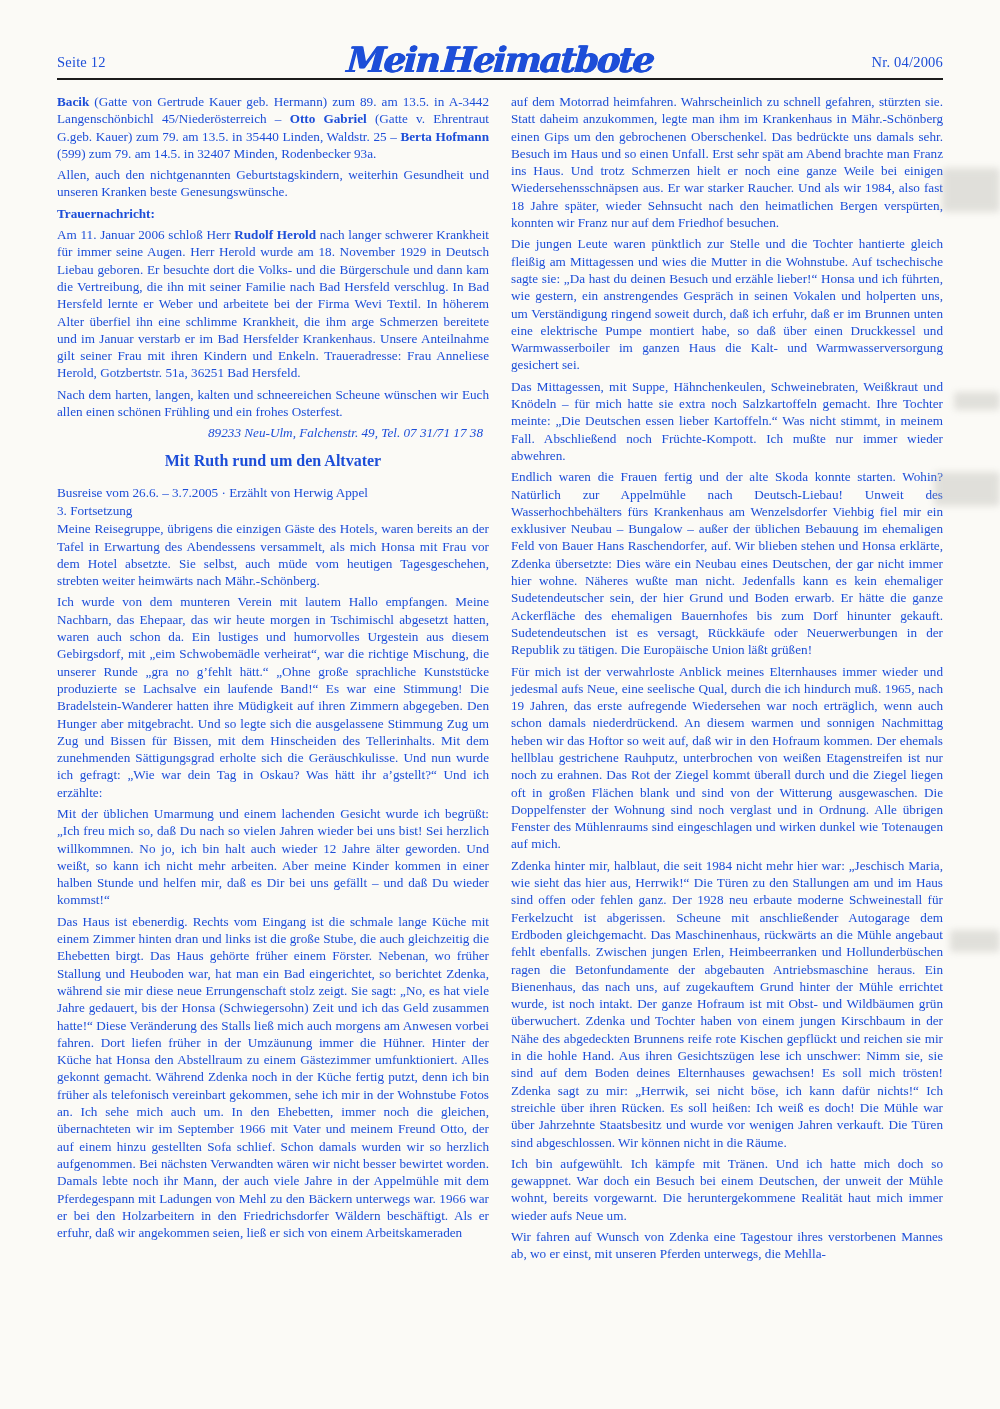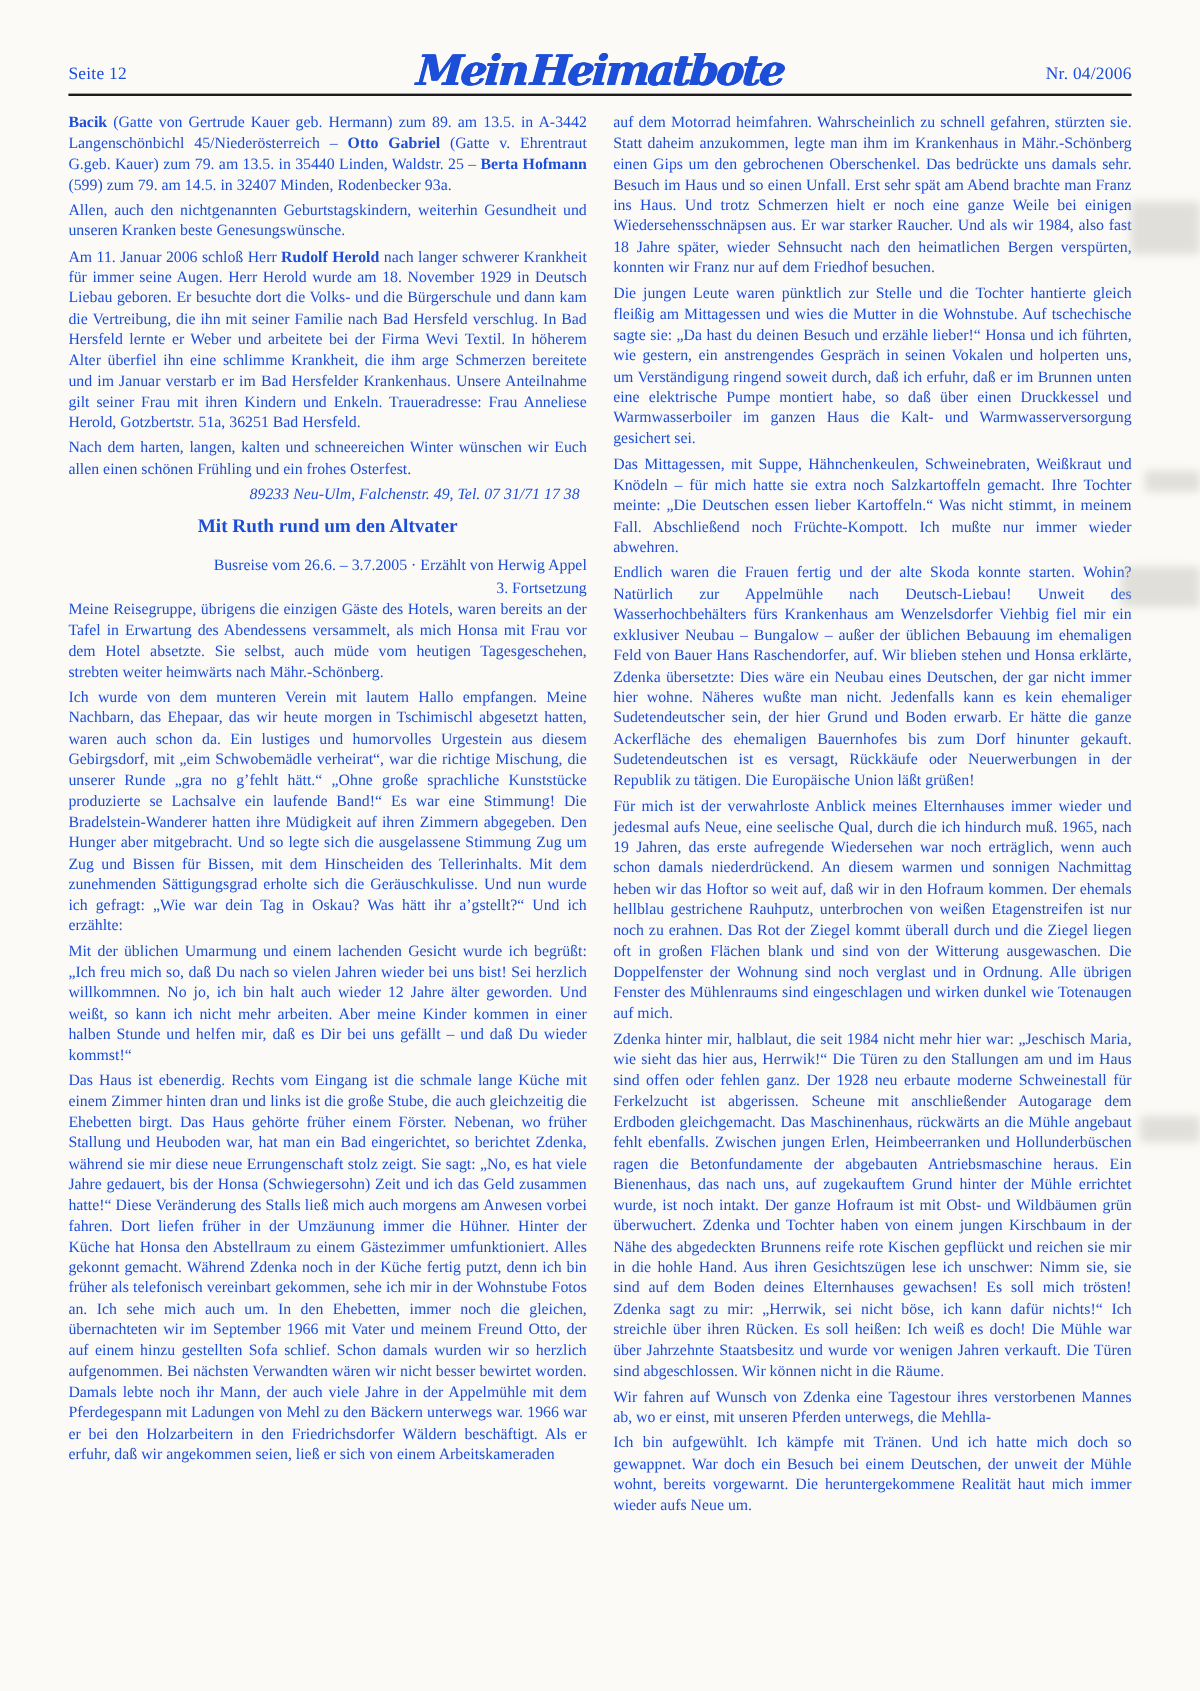--- a/index.html
+++ b/index.html
@@ -18,21 +18,21 @@
     font-family:"DejaVu Serif",serif;font-size:35px;font-weight:bold;font-style:italic;
     letter-spacing:-2px;word-spacing:-7px;white-space:nowrap;
     text-shadow:0.7px 0 currentColor,-0.4px 0 currentColor;
   }
   .header-rule{border-top:2px solid #1c1c1c;margin:2px 0 13px;}
   .columns{display:flex;gap:22px;}
   .col{flex:1;min-width:0;font-size:13.2px;line-height:17.3px;text-align:justify;hyphens:auto;}
   .para{margin:0 0 4px;}
   .b{font-weight:bold;}
   .heading{font-weight:bold;font-size:16px;text-align:center;margin:9px 0 14px;line-height:19px;}
-  .subheading{text-align:right;margin:0 0 1px;}
+  .subheading{text-align:left;margin:0 0 1px;}
   .signature{text-align:right;font-style:italic;margin:1px 6px 0 0;}
   .artifact{
     position:absolute;right:0;background:#a9a9a2;opacity:.32;
     filter:blur(3.5px);border-radius:3px;pointer-events:none;
   }
   .a1{top:168px;width:58px;height:44px;}
   .a2{top:392px;width:46px;height:18px;}
   .a3{top:472px;width:66px;height:34px;}
   .a4{top:930px;width:50px;height:22px;}
 </style>
@@ -46,40 +46,41 @@
     <span class="masthead">Mein Heimatbote</span>
     <span class="issue-label">Nr. 04/2006</span>
   </header>
 
   <div class="header-rule"></div>
 
   <main class="columns">
     <section class="col">
         <p class="para body"><span class="b">Bacik</span><span> (Gatte von Gertrude Kauer geb. Hermann) zum 89. am 13.5. in A-3442 Langenschönbichl 45/Niederösterreich – </span><span class="b">Otto Gabriel</span><span> (Gatte v. Ehrentraut G.geb. Kauer) zum 79. am 13.5. in 35440 Linden, Waldstr. 25 – </span><span class="b">Berta Hofmann</span><span> (599) zum 79. am 14.5. in 32407 Minden, Rodenbecker 93a.</span></p>
         <p class="para body"><span>Allen, auch den nichtgenannten Geburtstagskindern, weiterhin Gesundheit und unseren Kranken beste Genesungswünsche.</span></p>
+        <p class="para body"><span class="b">Trauernachricht:</span></p>
         <p class="para body"><span>Am 11. Januar 2006 schloß Herr </span><span class="b">Rudolf Herold</span><span> nach langer schwerer Krankheit für immer seine Augen. Herr Herold wurde am 18. November 1929 in Deutsch Liebau geboren. Er besuchte dort die Volks- und die Bürgerschule und dann kam die Vertreibung, die ihn mit seiner Familie nach Bad Hersfeld verschlug. In Bad Hersfeld lernte er Weber und arbeitete bei der Firma Wevi Textil. In höherem Alter überfiel ihn eine schlimme Krankheit, die ihm arge Schmerzen bereitete und im Januar verstarb er im Bad Hersfelder Krankenhaus. Unsere Anteilnahme gilt seiner Frau mit ihren Kindern und Enkeln. Traueradresse: Frau Anneliese Herold, Gotzbertstr. 51a, 36251 Bad Hersfeld.</span></p>
-        <p class="para body"><span>Nach dem harten, langen, kalten und schneereichen Winter wünschen wir Euch allen einen schönen Frühling und ein frohes Osterfest.</span></p>
+        <p class="para body"><span>Nach dem harten, langen, kalten und schneereichen Scheune wünschen wir Euch allen einen schönen Frühling und ein frohes Osterfest.</span></p>
         <p class="para signature"><span>89233 Neu-Ulm, Falchenstr. 49, Tel. 07 31/71 17 38</span></p>
         <p class="para heading"><span>Mit Ruth rund um den Altvater</span></p>
         <p class="para subheading"><span>Busreise vom 26.6. – 3.7.2005 · Erzählt von Herwig Appel</span></p>
         <p class="para subheading"><span>3. Fortsetzung</span></p>
         <p class="para body"><span>Meine Reisegruppe, übrigens die einzigen Gäste des Hotels, waren bereits an der Tafel in Erwartung des Abendessens versammelt, als mich Honsa mit Frau vor dem Hotel absetzte. Sie selbst, auch müde vom heutigen Tagesgeschehen, strebten weiter heimwärts nach Mähr.-Schönberg.</span></p>
         <p class="para body"><span>Ich wurde von dem munteren Verein mit lautem Hallo empfangen. Meine Nachbarn, das Ehepaar, das wir heute morgen in Tschimischl abgesetzt hatten, waren auch schon da. Ein lustiges und humorvolles Urgestein aus diesem Gebirgsdorf, mit „eim Schwobemädle verheirat“, war die richtige Mischung, die unserer Runde „gra no g’fehlt hätt.“ „Ohne große sprachliche Kunststücke produzierte se Lachsalve ein laufende Band!“ Es war eine Stimmung! Die Bradelstein-Wanderer hatten ihre Müdigkeit auf ihren Zimmern abgegeben. Den Hunger aber mitgebracht. Und so legte sich die ausgelassene Stimmung Zug um Zug und Bissen für Bissen, mit dem Hinscheiden des Tellerinhalts. Mit dem zunehmenden Sättigungsgrad erholte sich die Geräuschkulisse. Und nun wurde ich gefragt: „Wie war dein Tag in Oskau? Was hätt ihr a’gstellt?“ Und ich erzählte:</span></p>
         <p class="para body"><span>Mit der üblichen Umarmung und einem lachenden Gesicht wurde ich begrüßt: „Ich freu mich so, daß Du nach so vielen Jahren wieder bei uns bist! Sei herzlich willkommnen. No jo, ich bin halt auch wieder 12 Jahre älter geworden. Und weißt, so kann ich nicht mehr arbeiten. Aber meine Kinder kommen in einer halben Stunde und helfen mir, daß es Dir bei uns gefällt – und daß Du wieder kommst!“</span></p>
         <p class="para body"><span>Das Haus ist ebenerdig. Rechts vom Eingang ist die schmale lange Küche mit einem Zimmer hinten dran und links ist die große Stube, die auch gleichzeitig die Ehebetten birgt. Das Haus gehörte früher einem Förster. Nebenan, wo früher Stallung und Heuboden war, hat man ein Bad eingerichtet, so berichtet Zdenka, während sie mir diese neue Errungenschaft stolz zeigt. Sie sagt: „No, es hat viele Jahre gedauert, bis der Honsa (Schwiegersohn) Zeit und ich das Geld zusammen hatte!“ Diese Veränderung des Stalls ließ mich auch morgens am Anwesen vorbei fahren. Dort liefen früher in der Umzäunung immer die Hühner. Hinter der Küche hat Honsa den Abstellraum zu einem Gästezimmer umfunktioniert. Alles gekonnt gemacht. Während Zdenka noch in der Küche fertig putzt, denn ich bin früher als telefonisch vereinbart gekommen, sehe ich mir in der Wohnstube Fotos an. Ich sehe mich auch um. In den Ehebetten, immer noch die gleichen, übernachteten wir im September 1966 mit Vater und meinem Freund Otto, der auf einem hinzu gestellten Sofa schlief. Schon damals wurden wir so herzlich aufgenommen. Bei nächsten Verwandten wären wir nicht besser bewirtet worden. Damals lebte noch ihr Mann, der auch viele Jahre in der Appelmühle mit dem Pferdegespann mit Ladungen von Mehl zu den Bäckern unterwegs war. 1966 war er bei den Holzarbeitern in den Friedrichsdorfer Wäldern beschäftigt. Als er erfuhr, daß wir angekommen seien, ließ er sich von einem Arbeitskameraden</span></p>
       </section>
     <section class="col">
         <p class="para body"><span>auf dem Motorrad heimfahren. Wahrscheinlich zu schnell gefahren, stürzten sie. Statt daheim anzukommen, legte man ihm im Krankenhaus in Mähr.-Schönberg einen Gips um den gebrochenen Oberschenkel. Das bedrückte uns damals sehr. Besuch im Haus und so einen Unfall. Erst sehr spät am Abend brachte man Franz ins Haus. Und trotz Schmerzen hielt er noch eine ganze Weile bei einigen Wiedersehensschnäpsen aus. Er war starker Raucher. Und als wir 1984, also fast 18 Jahre später, wieder Sehnsucht nach den heimatlichen Bergen verspürten, konnten wir Franz nur auf dem Friedhof besuchen.</span></p>
         <p class="para body"><span>Die jungen Leute waren pünktlich zur Stelle und die Tochter hantierte gleich fleißig am Mittagessen und wies die Mutter in die Wohnstube. Auf tschechische sagte sie: „Da hast du deinen Besuch und erzähle lieber!“ Honsa und ich führten, wie gestern, ein anstrengendes Gespräch in seinen Vokalen und holperten uns, um Verständigung ringend soweit durch, daß ich erfuhr, daß er im Brunnen unten eine elektrische Pumpe montiert habe, so daß über einen Druckkessel und Warmwasserboiler im ganzen Haus die Kalt- und Warmwasserversorgung gesichert sei.</span></p>
         <p class="para body"><span>Das Mittagessen, mit Suppe, Hähnchenkeulen, Schweinebraten, Weißkraut und Knödeln – für mich hatte sie extra noch Salzkartoffeln gemacht. Ihre Tochter meinte: „Die Deutschen essen lieber Kartoffeln.“ Was nicht stimmt, in meinem Fall. Abschließend noch Früchte-Kompott. Ich mußte nur immer wieder abwehren.</span></p>
         <p class="para body"><span>Endlich waren die Frauen fertig und der alte Skoda konnte starten. Wohin? Natürlich zur Appelmühle nach Deutsch-Liebau! Unweit des Wasserhochbehälters fürs Krankenhaus am Wenzelsdorfer Viehbig fiel mir ein exklusiver Neubau – Bungalow – außer der üblichen Bebauung im ehemaligen Feld von Bauer Hans Raschendorfer, auf. Wir blieben stehen und Honsa erklärte, Zdenka übersetzte: Dies wäre ein Neubau eines Deutschen, der gar nicht immer hier wohne. Näheres wußte man nicht. Jedenfalls kann es kein ehemaliger Sudetendeutscher sein, der hier Grund und Boden erwarb. Er hätte die ganze Ackerfläche des ehemaligen Bauernhofes bis zum Dorf hinunter gekauft. Sudetendeutschen ist es versagt, Rückkäufe oder Neuerwerbungen in der Republik zu tätigen. Die Europäische Union läßt grüßen!</span></p>
         <p class="para body"><span>Für mich ist der verwahrloste Anblick meines Elternhauses immer wieder und jedesmal aufs Neue, eine seelische Qual, durch die ich hindurch muß. 1965, nach 19 Jahren, das erste aufregende Wiedersehen war noch erträglich, wenn auch schon damals niederdrückend. An diesem warmen und sonnigen Nachmittag heben wir das Hoftor so weit auf, daß wir in den Hofraum kommen. Der ehemals hellblau gestrichene Rauhputz, unterbrochen von weißen Etagenstreifen ist nur noch zu erahnen. Das Rot der Ziegel kommt überall durch und die Ziegel liegen oft in großen Flächen blank und sind von der Witterung ausgewaschen. Die Doppelfenster der Wohnung sind noch verglast und in Ordnung. Alle übrigen Fenster des Mühlenraums sind eingeschlagen und wirken dunkel wie Totenaugen auf mich.</span></p>
         <p class="para body"><span>Zdenka hinter mir, halblaut, die seit 1984 nicht mehr hier war: „Jeschisch Maria, wie sieht das hier aus, Herrwik!“ Die Türen zu den Stallungen am und im Haus sind offen oder fehlen ganz. Der 1928 neu erbaute moderne Schweinestall für Ferkelzucht ist abgerissen. Scheune mit anschließender Autogarage dem Erdboden gleichgemacht. Das Maschinenhaus, rückwärts an die Mühle angebaut fehlt ebenfalls. Zwischen jungen Erlen, Heimbeerranken und Hollunderbüschen ragen die Betonfundamente der abgebauten Antriebsmaschine heraus. Ein Bienenhaus, das nach uns, auf zugekauftem Grund hinter der Mühle errichtet wurde, ist noch intakt. Der ganze Hofraum ist mit Obst- und Wildbäumen grün überwuchert. Zdenka und Tochter haben von einem jungen Kirschbaum in der Nähe des abgedeckten Brunnens reife rote Kischen gepflückt und reichen sie mir in die hohle Hand. Aus ihren Gesichtszügen lese ich unschwer: Nimm sie, sie sind auf dem Boden deines Elternhauses gewachsen! Es soll mich trösten! Zdenka sagt zu mir: „Herrwik, sei nicht böse, ich kann dafür nichts!“ Ich streichle über ihren Rücken. Es soll heißen: Ich weiß es doch! Die Mühle war über Jahrzehnte Staatsbesitz und wurde vor wenigen Jahren verkauft. Die Türen sind abgeschlossen. Wir können nicht in die Räume.</span></p>
+        <p class="para body"><span>Ich bin aufgewühlt. Ich kämpfe mit Tränen. Und ich hatte mich doch so gewappnet. War doch ein Besuch bei einem Deutschen, der unweit der Mühle wohnt, bereits vorgewarnt. Die heruntergekommene Realität haut mich immer wieder aufs Neue um.</span></p>
         <p class="para body"><span>Wir fahren auf Wunsch von Zdenka eine Tagestour ihres verstorbenen Mannes ab, wo er einst, mit unseren Pferden unterwegs, die Mehlla-</span></p>
-        <p class="para body"><span>Ich bin aufgewühlt. Ich kämpfe mit Tränen. Und ich hatte mich doch so gewappnet. War doch ein Besuch bei einem Deutschen, der unweit der Mühle wohnt, bereits vorgewarnt. Die heruntergekommene Realität haut mich immer wieder aufs Neue um.</span></p>
       </section>
   </main>
 
   <div class="artifact a1"></div>
   <div class="artifact a2"></div>
   <div class="artifact a3"></div>
   <div class="artifact a4"></div>
 
 </div>
 

